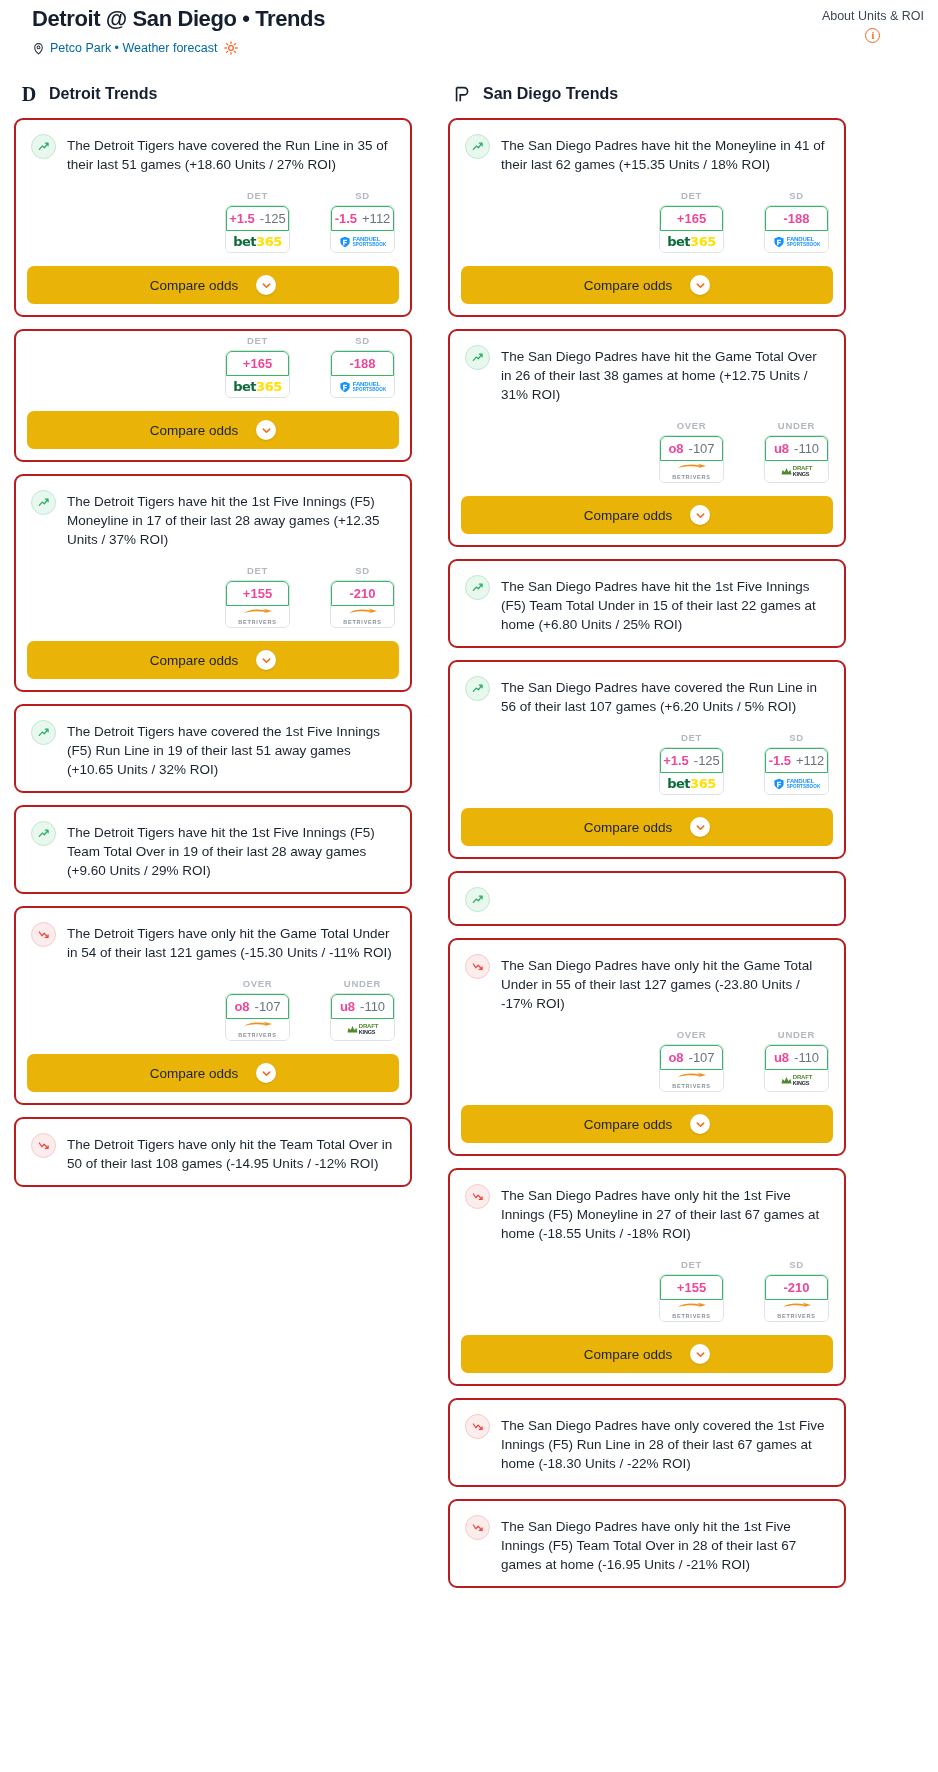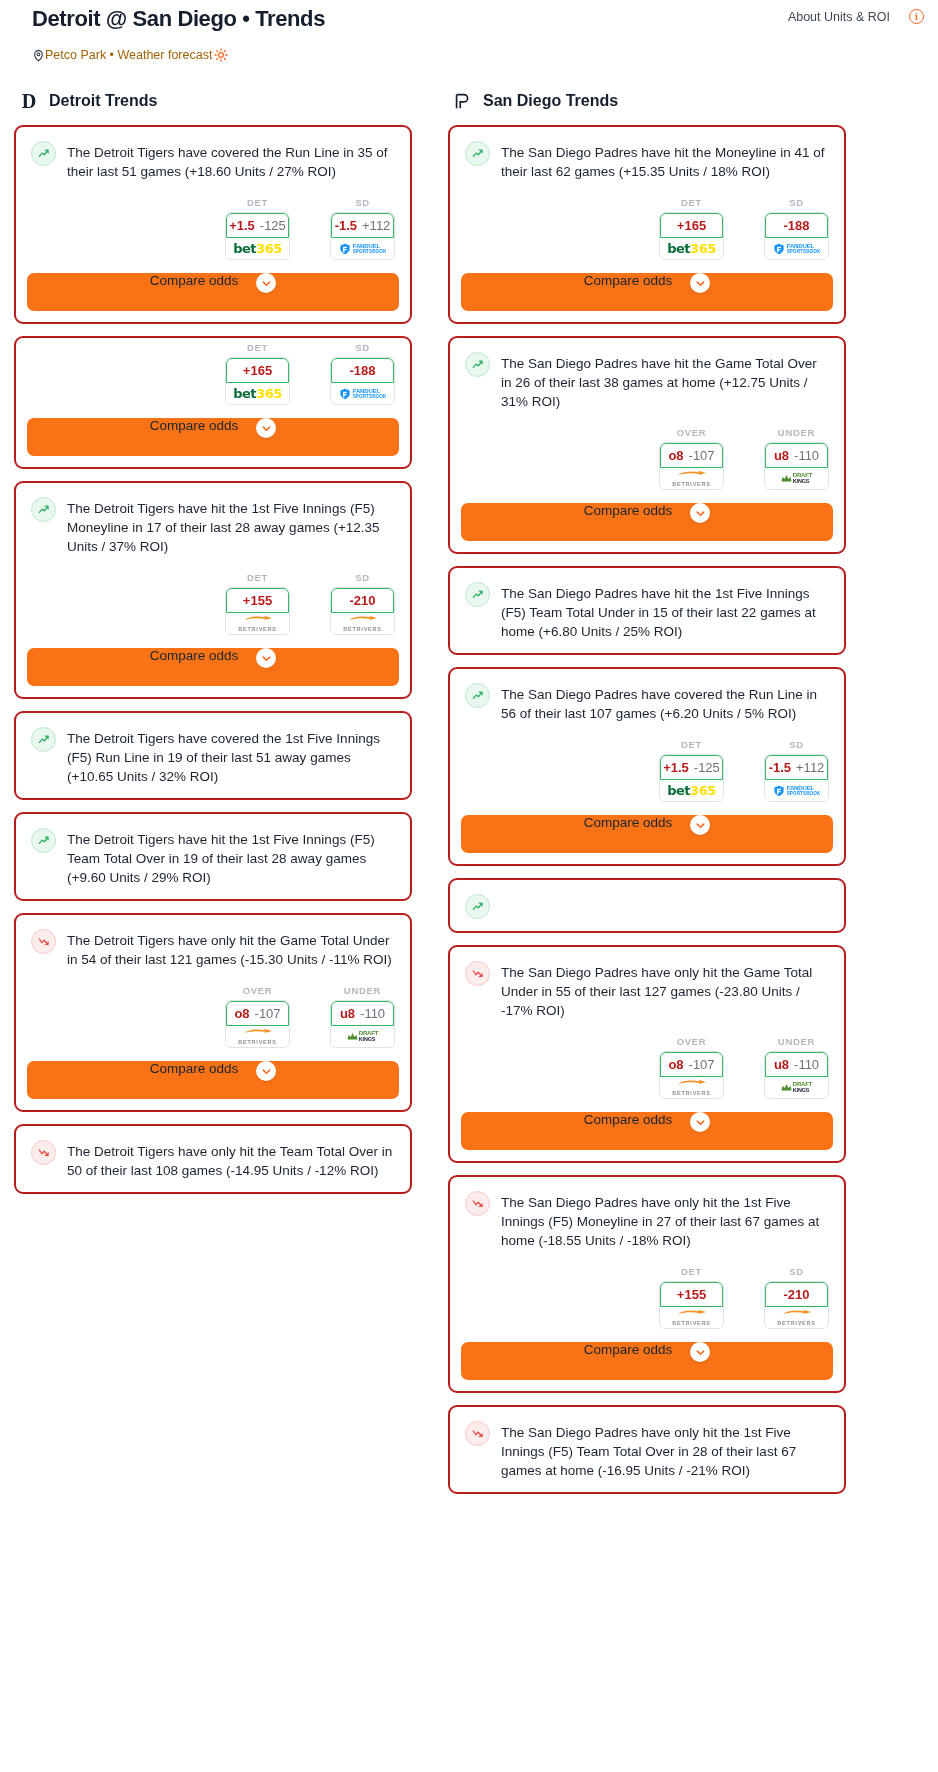--- a/index.html
+++ b/index.html
@@ -20,35 +20,36 @@
     letter-spacing: -0.4px;
     color: #151f2e;
     line-height: 26px;
   }
   .about-link {
     position: absolute;
     right: 14px;
     top: 9px;
     display: flex;
     align-items: center;
-    gap: 19px;
+    gap: 5px;
     font-size: 12.5px;
     color: #3c4754;
     cursor: pointer;
+    flex-direction: column;
   }
   .info-icon {
     width: 15px; height: 15px; border-radius: 50%;
     border: 1.4px solid #f4671f; color: #f4671f;
     font-size: 10px; font-weight: 700; line-height: 12px;
     display: flex; align-items: center; justify-content: center;
     font-family: "Liberation Serif", serif;
   }
   .venue-row {
-    display: flex; align-items: center; 
-    margin-top: 16px; font-size: 12.5px; color: #a16207;
+    display: flex; align-items: center; gap: 5px;
+    margin-top: 9px; font-size: 12.5px; color: #0369a1;
   }
   .venue-row .pin { width: 13px; height: 13px; flex: 0 0 13px; }
   .sun-icon { width: 14px; height: 14px; margin-left: 2px; }
 
   
   .columns { display: flex; gap: 36px; padding: 0 14px; margin-top: 28px; align-items: flex-start; }
   .col { width: 398px; flex: 0 0 398px; }
   .col-head {
     display: flex; align-items: center; gap: 9px;
     font-size: 16px; font-weight: 700; color: #151f2e;
@@ -87,21 +88,21 @@
   }
   .odds-value {
     border-bottom: 1px solid #34b864;
     border-top: 1.4px solid #34b864;
     border-left: 1.4px solid #34b864;
     border-right: 1.4px solid #34b864;
     border-radius: 6px 6px 0 0;
     height: 25px; display: flex; align-items: center; justify-content: center;
     gap: 5px; font-size: 13px; background: #fff;
   }
-  .odds-value .main { font-weight: 700; color: #b91c1c; }
+  .odds-value .main { font-weight: 700; color: #ec4899; }
   .odds-value .juice { color: #6b737e; font-weight: 400; }
   .book-strip {
     height: 21px; display: flex; align-items: center; justify-content: center;
     background: #fff;
   }
 
   
   .logo-bet365 { font-size: 13px; font-weight: 800; letter-spacing: -0.5px; font-family: "DejaVu Sans", sans-serif; }
   .logo-bet365 .g { color: #0a6b3a; }
   .logo-bet365 .y { color: #ffe000; }
@@ -115,22 +116,22 @@
   .logo-br .nm { font-size: 5.5px; font-weight: 700; color: #8a9099; letter-spacing: 0.8px; }
   .logo-dk { display: flex; align-items: center; gap: 1px; }
   .logo-dk .crown { width: 11px; height: 9px; }
   .logo-dk .txt { line-height: 5.5px; text-align: left; }
   .logo-dk .t1 { font-size: 6px; font-weight: 800; color: #4e8b2c; display: block; letter-spacing: -0.2px; }
   .logo-dk .t2 { font-size: 5.5px; font-weight: 800; color: #1b2431; display: block; letter-spacing: -0.2px; }
 
   
   .compare {
     margin: 13px 11px 11px 11px;
-    background: #f97316; border-radius: 7px;
-    height: 38px; display: flex; align-items: flex-start; justify-content: center; gap: 18px;
+    background: #eab308; border-radius: 7px;
+    height: 38px; display: flex; align-items: center; justify-content: center; gap: 18px;
     cursor: pointer;
   }
   .compare .lbl { font-size: 13.5px; color: #1b2431; }
   .chev-circle {
     width: 20px; height: 20px; border-radius: 50%; background: #fff;
     display: flex; align-items: center; justify-content: center;
     box-shadow: 0 1px 2px rgba(0,0,0,0.12);
   }
 </style>
 </head>
@@ -679,18 +680,28 @@
             </span>
           </div>
         </div>
         <div class="card">
           <div class="trend-row">
             <span class="trend-badge down">
               <svg viewBox="0 0 18 18" width="15" height="15" fill="none" stroke="#e8483f" stroke-width="1.5" stroke-linecap="round" stroke-linejoin="round">
                 <path d="M4 6 L7 10.5 L9.8 7.5 L14.5 12.5 M14.5 12.5 L11.2 12.5 M14.5 12.5 L14.5 9.3"></path>
               </svg>
             </span>
+            <span class="trend-text">The San Diego Padres have only covered the 1st Five Innings (F5) Run Line in 28 of their last 67 games at home (-18.30 Units / -22% ROI)</span>
+          </div>
+        </div>
+        <div class="card">
+          <div class="trend-row">
+            <span class="trend-badge down">
+              <svg viewBox="0 0 18 18" width="15" height="15" fill="none" stroke="#e8483f" stroke-width="1.5" stroke-linecap="round" stroke-linejoin="round">
+                <path d="M4 6 L7 10.5 L9.8 7.5 L14.5 12.5 M14.5 12.5 L11.2 12.5 M14.5 12.5 L14.5 9.3"></path>
+              </svg>
+            </span>
             <span class="trend-text">The San Diego Padres have only hit the 1st Five Innings (F5) Team Total Over in 28 of their last 67 games at home (-16.95 Units / -21% ROI)</span>
           </div>
         </div>
       </div>
     </div>
 </div>
 
 </body></html>

